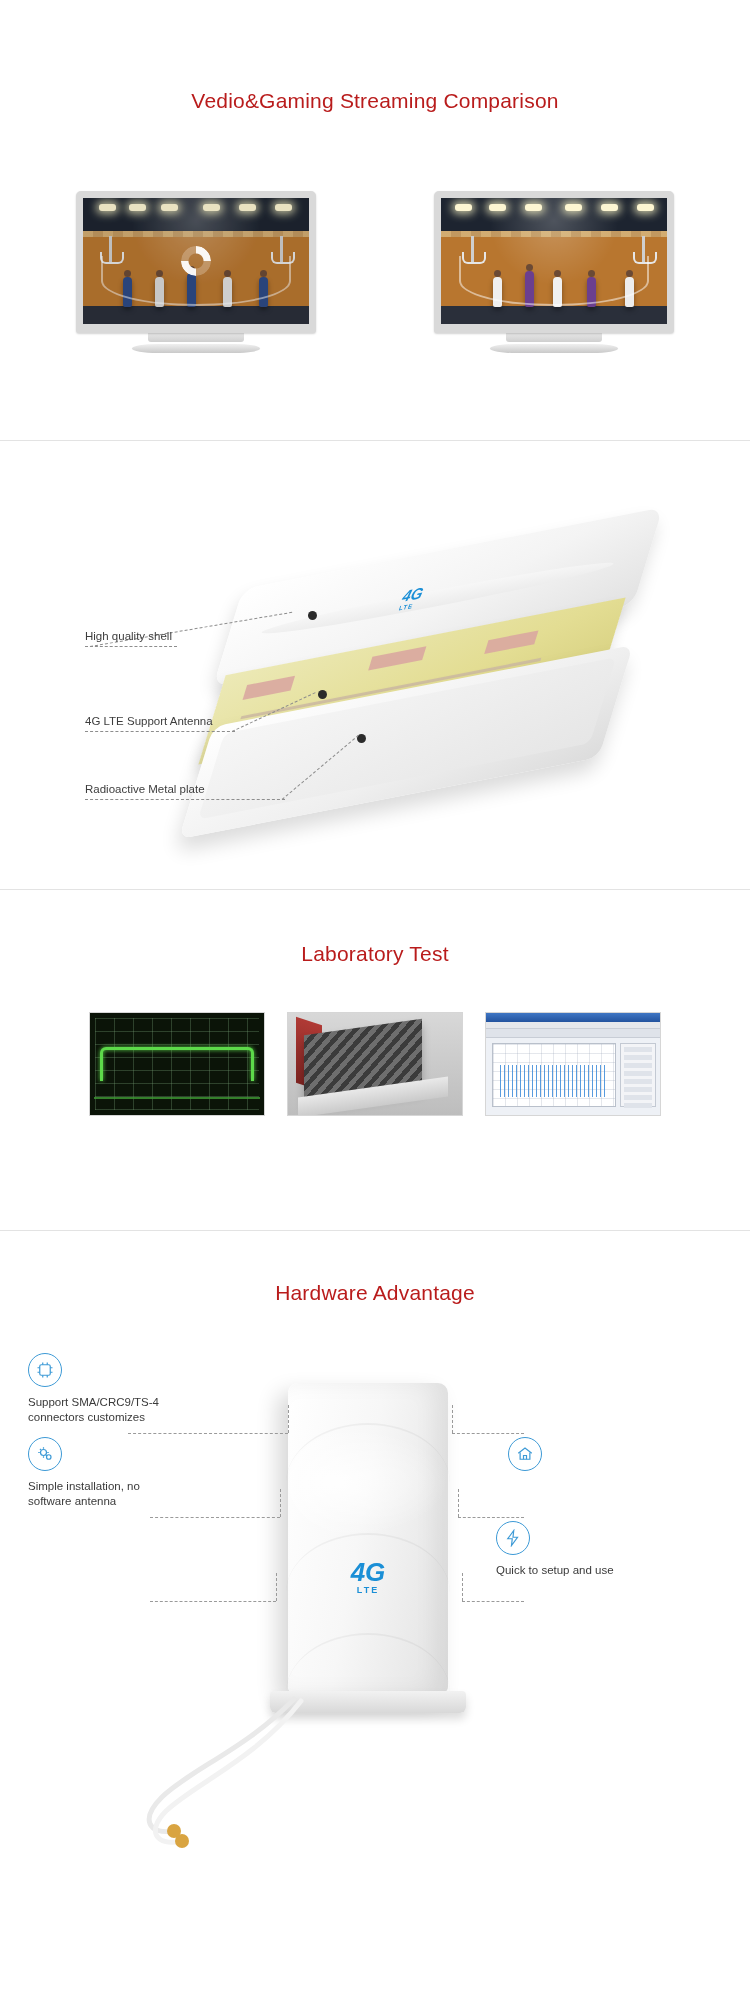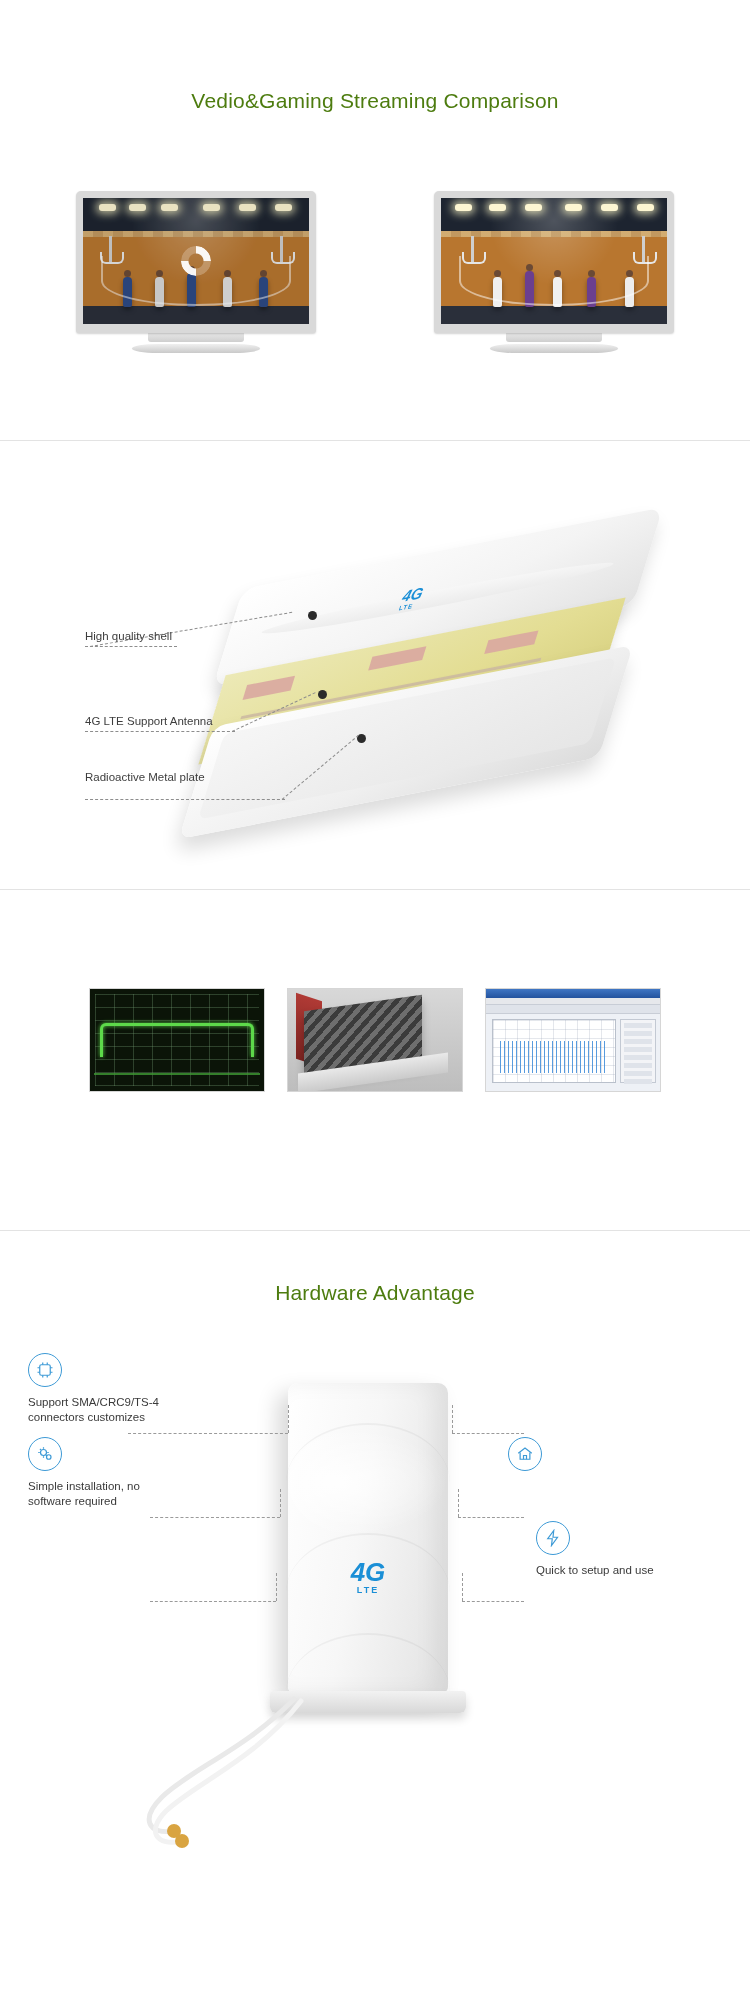--- a/index.html
+++ b/index.html
@@ -14,21 +14,21 @@
   .page { width: 750px; position: relative; overflow: hidden; }
 
   
   .section { position: relative; width: 750px; background:#fff; }
   .divider { height: 1px; background: #e3e3e3; width: 750px; }
 
   .sec-title {
     text-align: center;
     font-size: 21px;
     font-weight: 400;
-    color: #4d7c0f;
+    color: #b91c1c;
     letter-spacing: .2px;
   }
   .sec-sub {
     text-align: center;
     font-size: 12px;
     color: #4a4a4a;
     margin-top: 10px;
   }
 
   
@@ -379,27 +379,28 @@
       <div class="lead" style="left:85px;top:115px;width:92px"></div>
 
       <div class="lead" style="left:85px;top:200px;width:150px"></div>
       <div class="lead" style="left:232px;top:200px;width:92px;transform:rotate(-25deg);transform-origin:left center"></div>
 
       <div class="lead" style="left:85px;top:268px;width:200px"></div>
       <div class="lead" style="left:282px;top:268px;width:100px;transform:rotate(-40deg);transform-origin:left center"></div>
 
       <div class="callout" style="left:85px;top:99px">High quality shell</div>
       <div class="callout" style="left:85px;top:184px">4G LTE Support Antenna</div>
-      <div class="callout" style="left:85px;top:240px">Radioactive Metal plate</div>
+      <div class="callout" style="left:85px;top:252px">Radioactive Metal plate</div>
     </div>
   </section>
 
   <div class="divider"></div>
 
   <section class="section" id="s3">
+    <h2 class="sec-title">Laboratory Test</h2>
 
     <div class="lab-row">
       <div class="lab-card lab1">
         <div class="grid"></div>
         <div class="curve"></div>
         <div class="base"></div>
       </div>
       <div class="lab-card lab2">
         <div class="panelred"></div>
         <div class="foam"></div>
@@ -466,36 +467,36 @@
 
       <div class="feat left" style="left:28px;top:94px">
         <div class="ic">
           <svg width="18" height="18" viewBox="0 0 24 24" fill="none" stroke="#3d9ad6" stroke-width="1.6">
             <circle cx="10" cy="10" r="4"></circle>
               <circle cx="17" cy="16" r="3"></circle>
             <path d="M10 3v2M10 15v2M3 10h2M15 10h2M5.2 5.2l1.4 1.4M13.4 13.4l1.4 1.4"></path>
           </svg>
         </div>
         <div class="txt" style="white-space:pre-line">Simple installation, no
-software required</div>
+software antenna</div>
       </div>
 
 
 
       <div class="feat right" style="left:508px;top:94px;text-align:left">
         <div class="ic" style="margin-left:0">
           <svg width="18" height="18" viewBox="0 0 24 24" fill="none" stroke="#3d9ad6" stroke-width="1.6">
             <path d="M3 11l9-7 9 7"></path>
               <path d="M5.5 10v9h13v-9"></path>
               <path d="M10 19v-5h4v5"></path>
           </svg>
         </div>
       </div>
 
-      <div class="feat right" style="left:536px;top:178px;text-align:left">
+      <div class="feat right" style="left:496px;top:178px;text-align:left">
         <div class="ic" style="margin-left:0">
           <svg width="18" height="18" viewBox="0 0 24 24" fill="none" stroke="#3d9ad6" stroke-width="1.6">
             <path d="M13 2L5 13h6l-1 9 8-11h-6l1-9z"></path>
           </svg>
         </div>
         <div class="txt" style="white-space:pre-line">Quick to setup and use</div>
       </div>
 
       <div class="dline" style="left:128px;top:90px;width:160px"></div>
       <div class="dline v" style="left:288px;top:62px;height:28px"></div>

